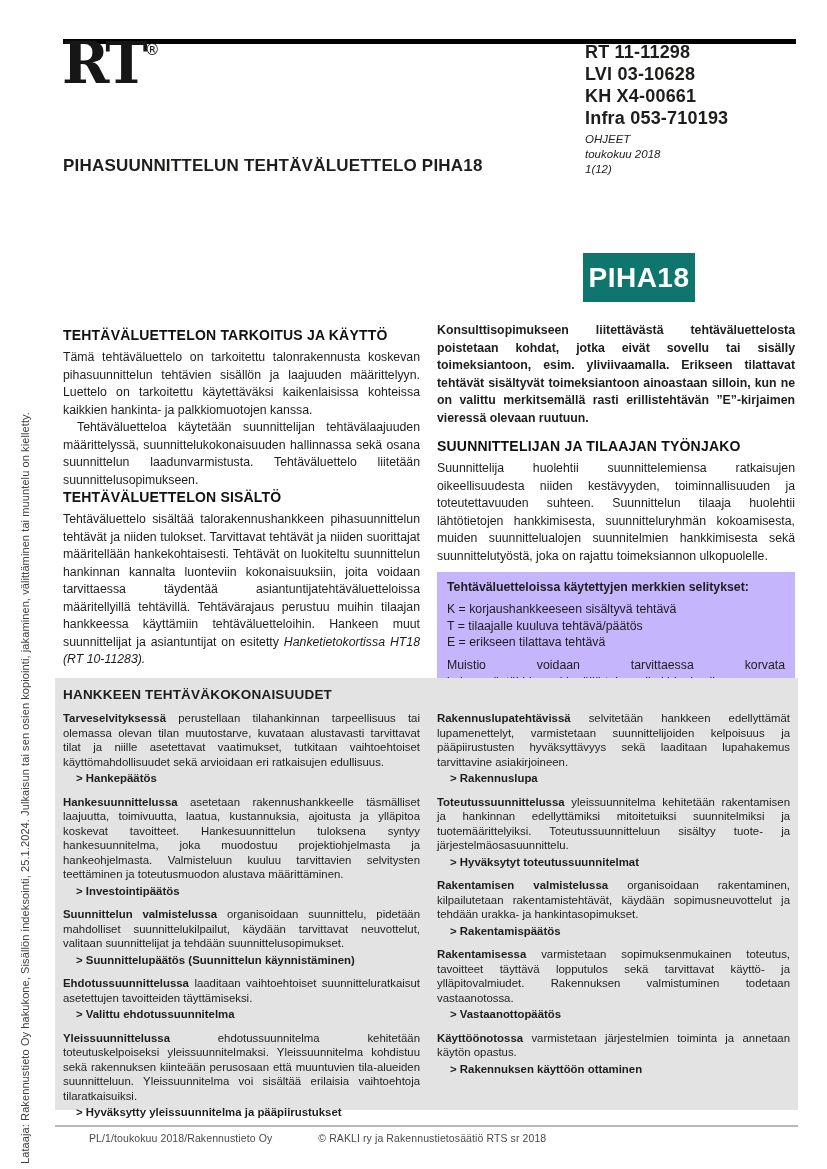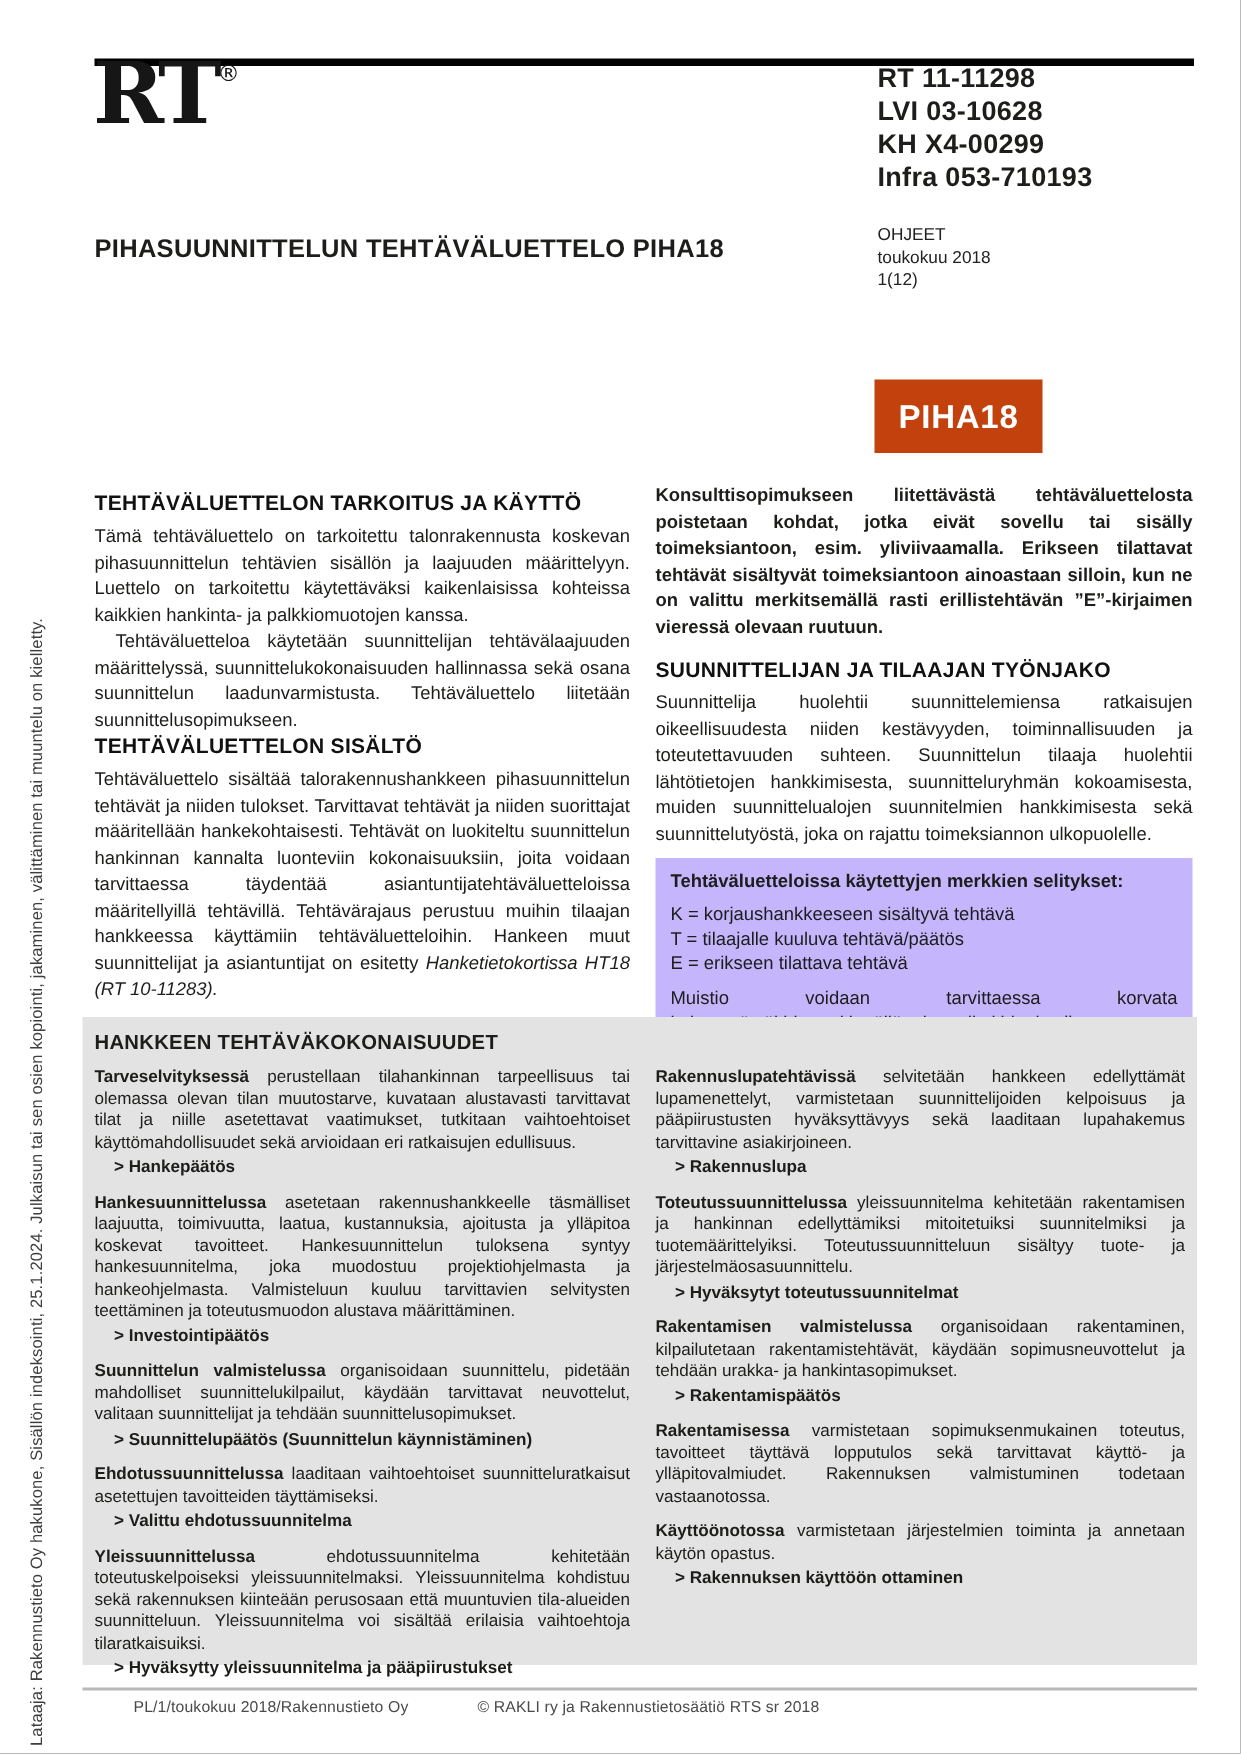--- a/index.html
+++ b/index.html
@@ -14,24 +14,24 @@
     transform:rotate(-90deg);transform-origin:0 0;
     font-size:11px;color:#3d3d3d;white-space:nowrap;letter-spacing:0.1px;
   }
   
   .topbar{position:absolute;left:63px;top:39px;width:733px;height:5px;background:#000;}
   .logo{position:absolute;left:62px;top:34px;font-family:"DejaVu Serif",serif;
         font-weight:bold;font-size:57px;line-height:1;letter-spacing:-3px;color:#161616;}
   .logo sup{font-size:15px;letter-spacing:0;vertical-align:28px;font-family:"DejaVu Sans",sans-serif;font-weight:normal;}
   .codes{position:absolute;left:585px;top:41px;font-size:18px;font-weight:bold;line-height:22px;letter-spacing:0.2px;}
   .doc-title{position:absolute;left:63px;top:156px;font-size:17px;font-weight:bold;letter-spacing:0.2px;}
-  .meta{position:absolute;left:585px;top:150px;font-size:11.5px;line-height:15px;color:#222;}
+  .meta{position:absolute;left:585px;top:132px;font-size:11.5px;line-height:15px;color:#222;font-style:italic;}
   .badge{
-    position:absolute;left:583px;top:253px;width:112px;height:49px;background:#c2410c;
-    color:#fff;font-weight:bold;font-size:22px;display:flex;align-items:center;justify-content:center;
+    position:absolute;left:583px;top:253px;width:112px;height:49px;background:#0f766e;
+    color:#fff;font-weight:bold;font-size:28px;display:flex;align-items:center;justify-content:center;
     letter-spacing:0.5px;
   }
   
   .col-left{position:absolute;left:63px;top:327px;width:357px;}
   .col-right{position:absolute;left:437px;top:322px;width:358px;}
   h3.sec{font-size:14px;font-weight:bold;margin:0 0 6px 0;letter-spacing:0.2px;color:#111;}
   .col-left p.body, .col-right p.body{
     font-size:12.3px;line-height:17.5px;text-align:justify;margin:0;
   }
   p.indent{text-indent:14px;}
@@ -65,21 +65,21 @@
 
   <div class="sidebar-note">Lataaja: Rakennustieto Oy hakukone, Sisällön indeksointi, 25.1.2024. Julkaisun tai sen osien kopiointi, jakaminen, välittäminen tai muuntelu on kielletty.</div>
 
   <div class="topbar"></div>
 
   <div class="logo"><span>RT</span><sup>®</sup></div>
 
   <div class="codes">
     <div>RT 11-11298</div>
     <div>LVI 03-10628</div>
-    <div>KH X4-00299</div>
+    <div>KH X4-00661</div>
     <div>Infra 053-710193</div>
   </div>
 
   <div class="doc-title">PIHASUUNNITTELUN TEHTÄVÄLUETTELO PIHA18</div>
 
   <div class="meta">
     <div>OHJEET</div>
     <div>toukokuu 2018</div>
     <div>1(12)</div>
   </div>
@@ -141,20 +141,21 @@
       <div class="task">
         <p><b>Toteutussuunnittelussa</b><span> yleissuunnitelma kehitetään rakentamisen ja hankinnan edellyttämiksi mitoitetuiksi suunnitelmiksi ja tuotemäärittelyiksi. Toteutussuunnitteluun sisältyy tuote- ja järjestelmäosasuunnittelu.</span></p>
         <div class="result">&gt; Hyväksytyt toteutussuunnitelmat</div>
       </div>
       <div class="task">
         <p><b>Rakentamisen valmistelussa</b><span> organisoidaan rakentaminen, kilpailutetaan rakentamistehtävät, käydään sopimusneuvottelut ja tehdään urakka- ja hankintasopimukset.</span></p>
         <div class="result">&gt; Rakentamispäätös</div>
       </div>
       <div class="task">
         <p><b>Rakentamisessa</b><span> varmistetaan sopimuksenmukainen toteutus, tavoitteet täyttävä lopputulos sekä tarvittavat käyttö- ja ylläpitovalmiudet. Rakennuksen valmistuminen todetaan vastaanotossa.</span></p>
+        <div class="result">&gt; Vastaanottopäätös</div>
       </div>
       <div class="task">
         <p><b>Käyttöönotossa</b><span> varmistetaan järjestelmien toiminta ja annetaan käytön opastus.</span></p>
         <div class="result">&gt; Rakennuksen käyttöön ottaminen</div>
       </div>
     </div>
   </div>
 
   <div class="footer-rule"></div>
   <div class="footer">

